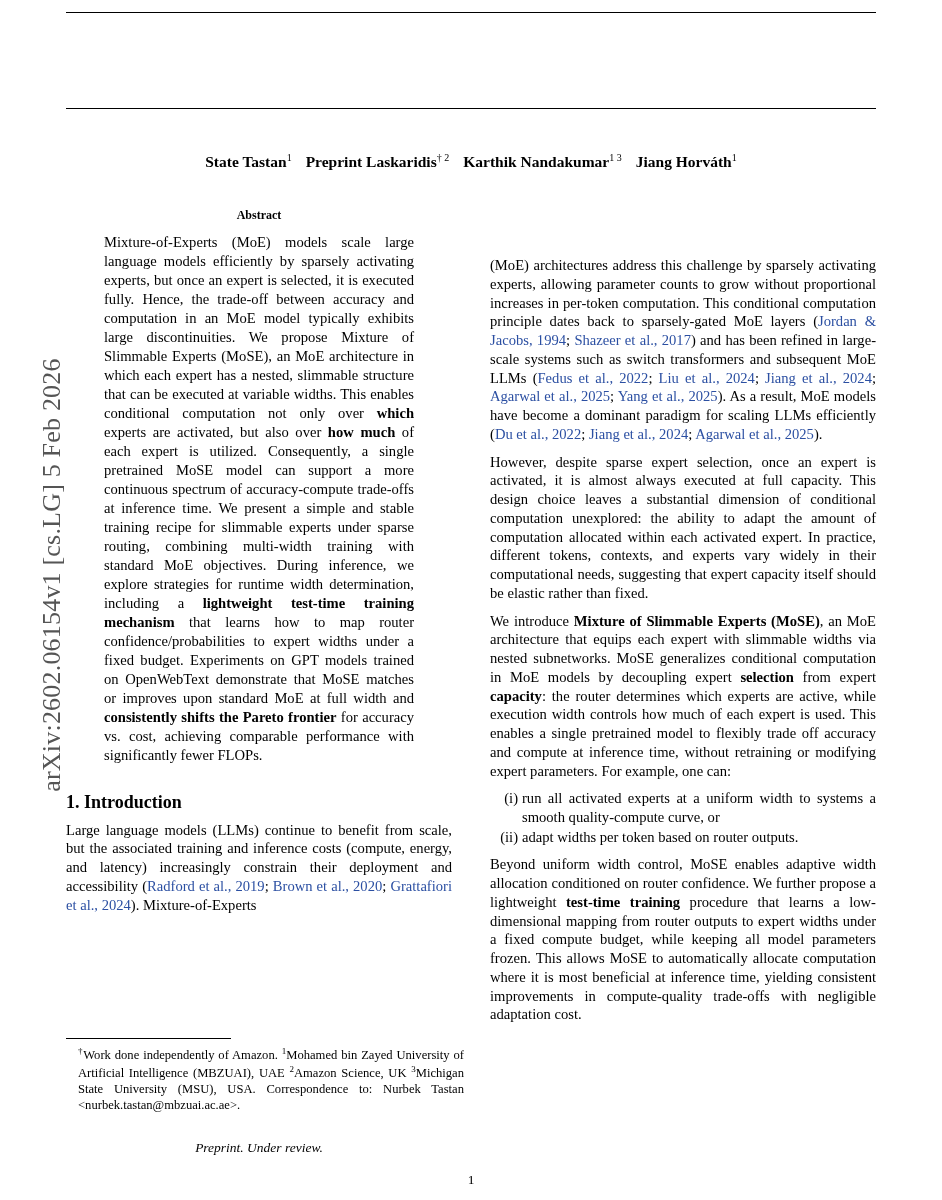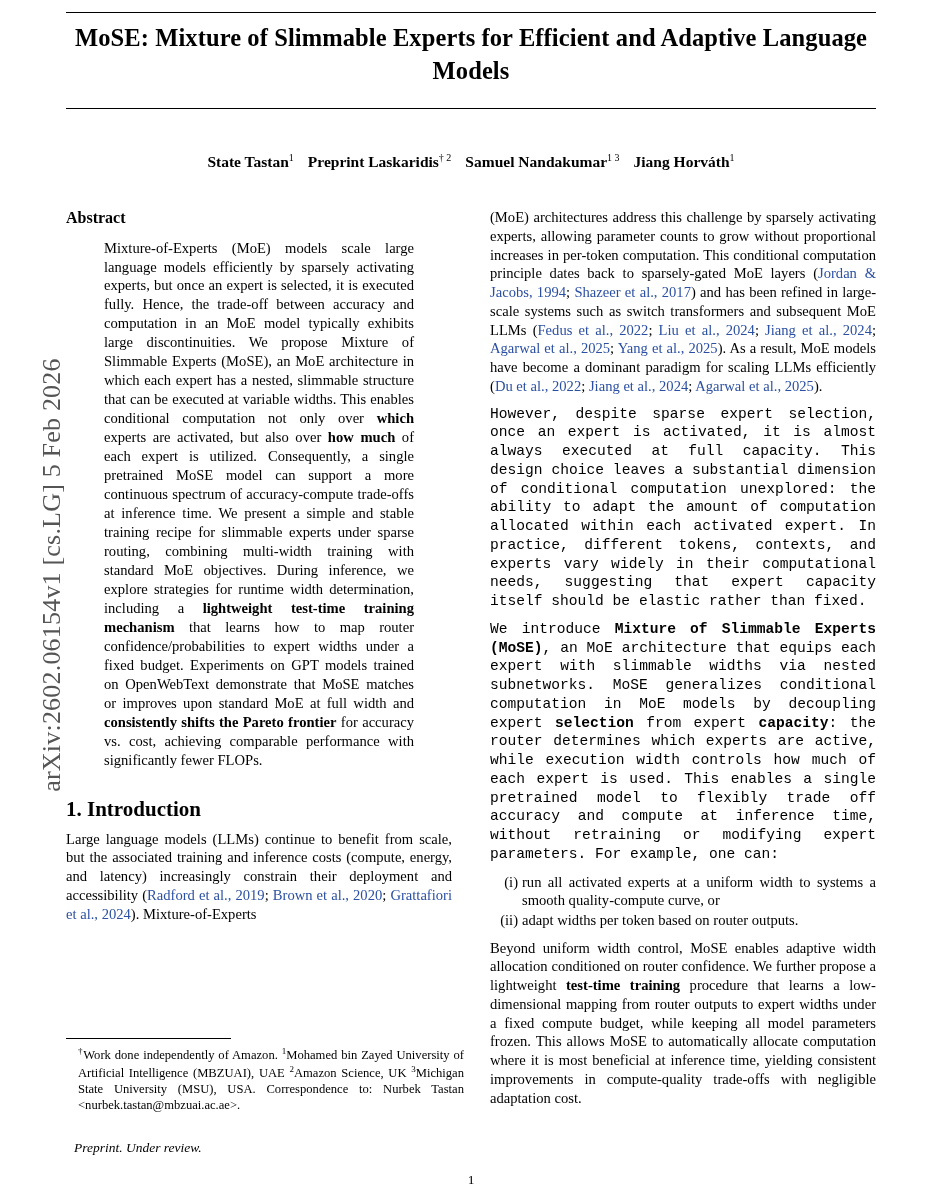--- a/index.html
+++ b/index.html
@@ -92,44 +92,45 @@
   
   .col {
     position: absolute;
     top: 208px;
     width: 386px;
     font-size: 14.6px;
     line-height: 1.285;
     text-align: justify;
   }
   .col-left { left: 0; }
-  .col-right { left: 424px; }
+  .col-right { left: 424px; margin-top: 48px; }
 
   .abstract-head {
-    font-size: 16px;
+    text-align: center;
+    font-size: 12px;
     font-weight: bold;
     margin: 0 0 10px 0;
   }
   .abstract-body {
     margin: 0 0 0 38px;
     width: 310px;
     text-align: justify;
     line-height: 1.30;
   }
 
   .section-head {
-    font-size: 21px;
+    font-size: 18px;
     font-weight: bold;
     margin: 26px 0 7px 0;
   }
   p.para {
     margin: 0 0 9px 0;
     text-indent: 0;
   }
-  p.para + p.para { margin-top: 2px; font-family: Liberation Mono, monospace; }
+  p.para + p.para { margin-top: 2px; }
 
   .link { color: #2b4fa2; }
   b { font-weight: bold; }
 
   
   ol.roman {
     margin: 4px 0 9px 0;
     padding-left: 32px;
     list-style: none;
   }
@@ -159,25 +160,26 @@
     left: 12px;
     top: 1046px;
     width: 386px;
     font-size: 12.6px;
     line-height: 1.26;
     text-align: justify;
   }
   .footnote sup { font-size: 9px; vertical-align: super; }
   .preprint {
     position: absolute;
-    left: 8px;
+    left: 0;
     top: 1140px;
     width: 386px;
     font-size: 13.5px;
     font-style: italic;
+    text-align: center;
   }
 
   .page-number {
     position: absolute;
     left: 0;
     top: 1172px;
     width: 810px;
     text-align: center;
     font-size: 13.5px;
   }
@@ -185,24 +187,23 @@
 </head>
 <body>
 
 <div class="page">
 
   <div class="arxiv-stamp">arXiv:2602.06154v1  [cs.LG]  5 Feb 2026</div>
 
   <div class="content">
 
     <div class="rule-top"></div>
-    <div class="title">MoSE: Mixture of Slimmable Experts for Efficient and Adaptive Language Models</div>
     <div class="rule-bottom"></div>
 
-    <div class="authors"><span>State Tastan</span><sup>1</sup><span class="gap"></span><span>Preprint Laskaridis</span><sup>† 2</sup><span class="gap"></span><span>Samuel Nandakumar</span><sup>1 3</sup><span class="gap"></span><span>Jiang Horváth</span><sup>1</sup></div>
+    <div class="authors"><span>State Tastan</span><sup>1</sup><span class="gap"></span><span>Preprint Laskaridis</span><sup>† 2</sup><span class="gap"></span><span>Karthik Nandakumar</span><sup>1 3</sup><span class="gap"></span><span>Jiang Horváth</span><sup>1</sup></div>
 
     <div class="col col-left">
       <div class="abstract-head">Abstract</div>
       <div class="abstract-body"><span>Mixture-of-Experts (MoE) models scale large language models efficiently by sparsely activating experts, but once an expert is selected, it is executed fully. Hence, the trade-off between accuracy and computation in an MoE model typically exhibits large discontinuities. We propose Mixture of Slimmable Experts (MoSE), an MoE architecture in which each expert has a nested, slimmable structure that can be executed at variable widths. This enables conditional computation not only over </span><b>which</b><span> experts are activated, but also over </span><b>how much</b><span> of each expert is utilized. Consequently, a single pretrained MoSE model can support a more continuous spectrum of accuracy-compute trade-offs at inference time. We present a simple and stable training recipe for slimmable experts under sparse routing, combining multi-width training with standard MoE objectives. During inference, we explore strategies for runtime width determination, including a </span><b>lightweight test-time training mechanism</b><span> that learns how to map router confidence/probabilities to expert widths under a fixed budget. Experiments on GPT models trained on OpenWebText demonstrate that MoSE matches or improves upon standard MoE at full width and </span><b>consistently shifts the Pareto frontier</b><span> for accuracy vs. cost, achieving comparable performance with significantly fewer FLOPs.</span></div>
 
       <div class="section-head">1. Introduction</div>
       <div>
           <p class="para"><span>Large language models (LLMs) continue to benefit from scale, but the associated training and inference costs (compute, energy, and latency) increasingly constrain their deployment and accessibility (</span><span class="link">Radford et al., 2019</span><span>; </span><span class="link">Brown et al., 2020</span><span>; </span><span class="link">Grattafiori et al., 2024</span><span>). Mixture-of-Experts</span></p>
         </div>
     </div>

